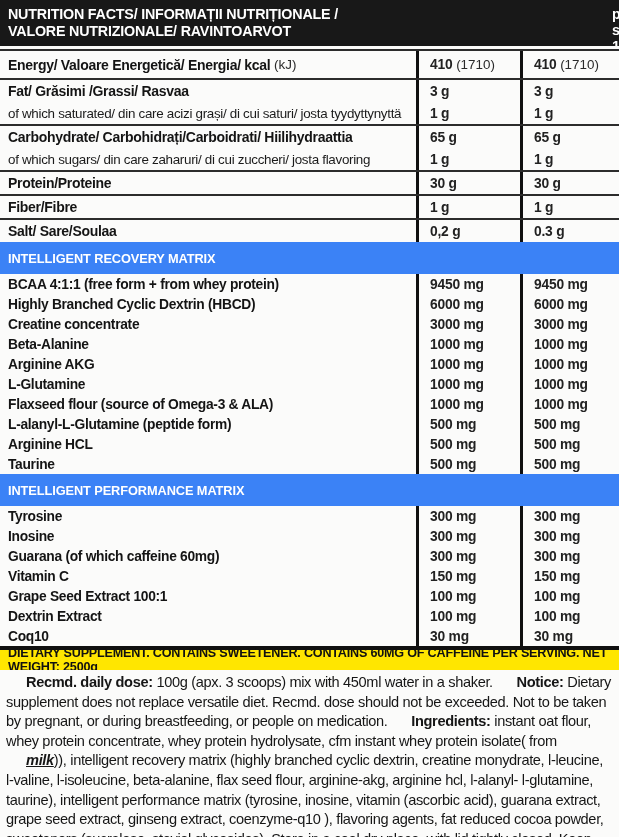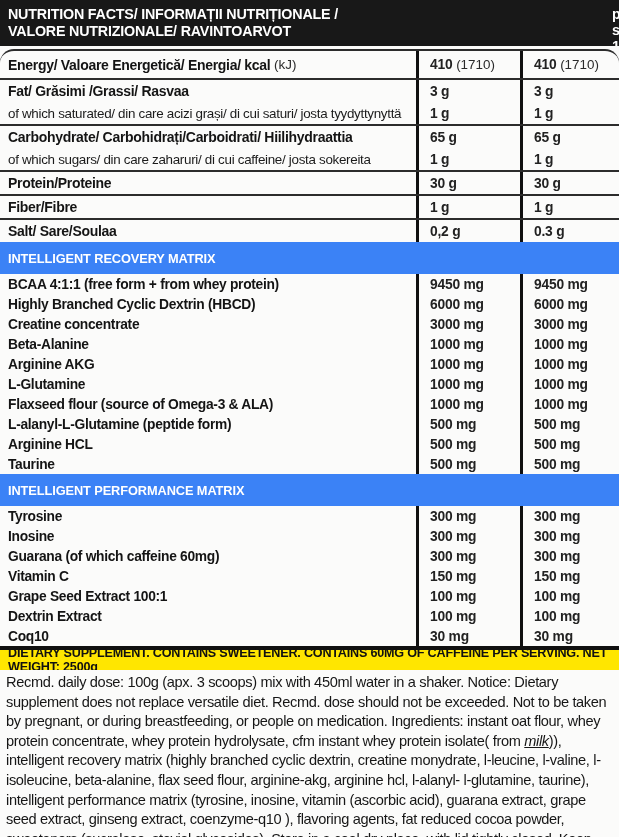--- a/index.html
+++ b/index.html
@@ -29,21 +29,21 @@
   .hdr-col2{
     font-weight:bold;font-size:14.3px;line-height:16px;padding:6px 0 0 12px;
   }
   
   .tbl{flex:0 0 auto;background:#fbfbfa;padding-top:3px;}
   .row{
     display:grid;grid-template-columns:416px 104px 1fr;
     align-items:center;background:#fbfbfa;
   }
   .row.nut{height:22px;}
-  .row.energy{height:27px;border-radius:14px;}
+  .row.energy{height:27px;}
   .row.mx{height:20px;}
   .row.group{border-top:2px solid #2c2c2c;}
   .cell{height:100%;display:flex;align-items:center;box-sizing:border-box;}
   .label-cell{padding-left:8px;}
   .val-cell{border-left:3px solid #101010;padding-left:11px;}
   .lbl{font-weight:bold;font-size:14px;letter-spacing:-0.3px;white-space:nowrap;}
   .row.sub .lbl{font-weight:normal;font-size:13.4px;color:#1b1b1b;}
   .row.mx .lbl{font-size:13.8px;}
   .val{font-weight:bold;font-size:13.8px;color:#222;letter-spacing:-0.2px;white-space:nowrap;}
   .note{font-weight:normal;font-size:13.4px;color:#2a2a2a;white-space:pre;}
@@ -61,21 +61,21 @@
     flex:0 0 auto;
   }
   
   .footer-text{
     flex:1 1 auto;background:#fbfbfa;
     padding:3px 5px 0 6px;
     font-size:14.6px;line-height:19.6px;letter-spacing:-0.35px;color:#161616;
     border-bottom:4px solid #101010;box-sizing:border-box;
   }
   .seg{white-space:normal;}
-  .seg.b{font-weight:normal;}
+  .seg.b{font-weight:bold;margin-left:20px;}
   .seg.i{font-style:italic;}
   .seg.u{text-decoration:underline;}
 </style>
 </head>
 <body>
 
 <div class="label-wrap">
 
   <div class="hdr">
     <div class="hdr-title">
@@ -133,21 +133,21 @@
           </div>
           <div class="cell val-cell">
             <span class="val">65 g</span>
           </div>
           <div class="cell val-cell">
             <span class="val">65 g</span>
           </div>
         </div>
         <div class="row nut sub">
           <div class="cell label-cell">
-            <span class="lbl">of which sugars/ din care zaharuri/ di cui caffeine/ josta sokereita</span>
+            <span class="lbl">of which sugars/ din care zaharuri/ di cui zuccheri/ josta flavoring</span>
           </div>
           <div class="cell val-cell">
             <span class="val">1 g</span>
           </div>
           <div class="cell val-cell">
             <span class="val">1 g</span>
           </div>
         </div>
         <div class="row nut group">
           <div class="cell label-cell">

